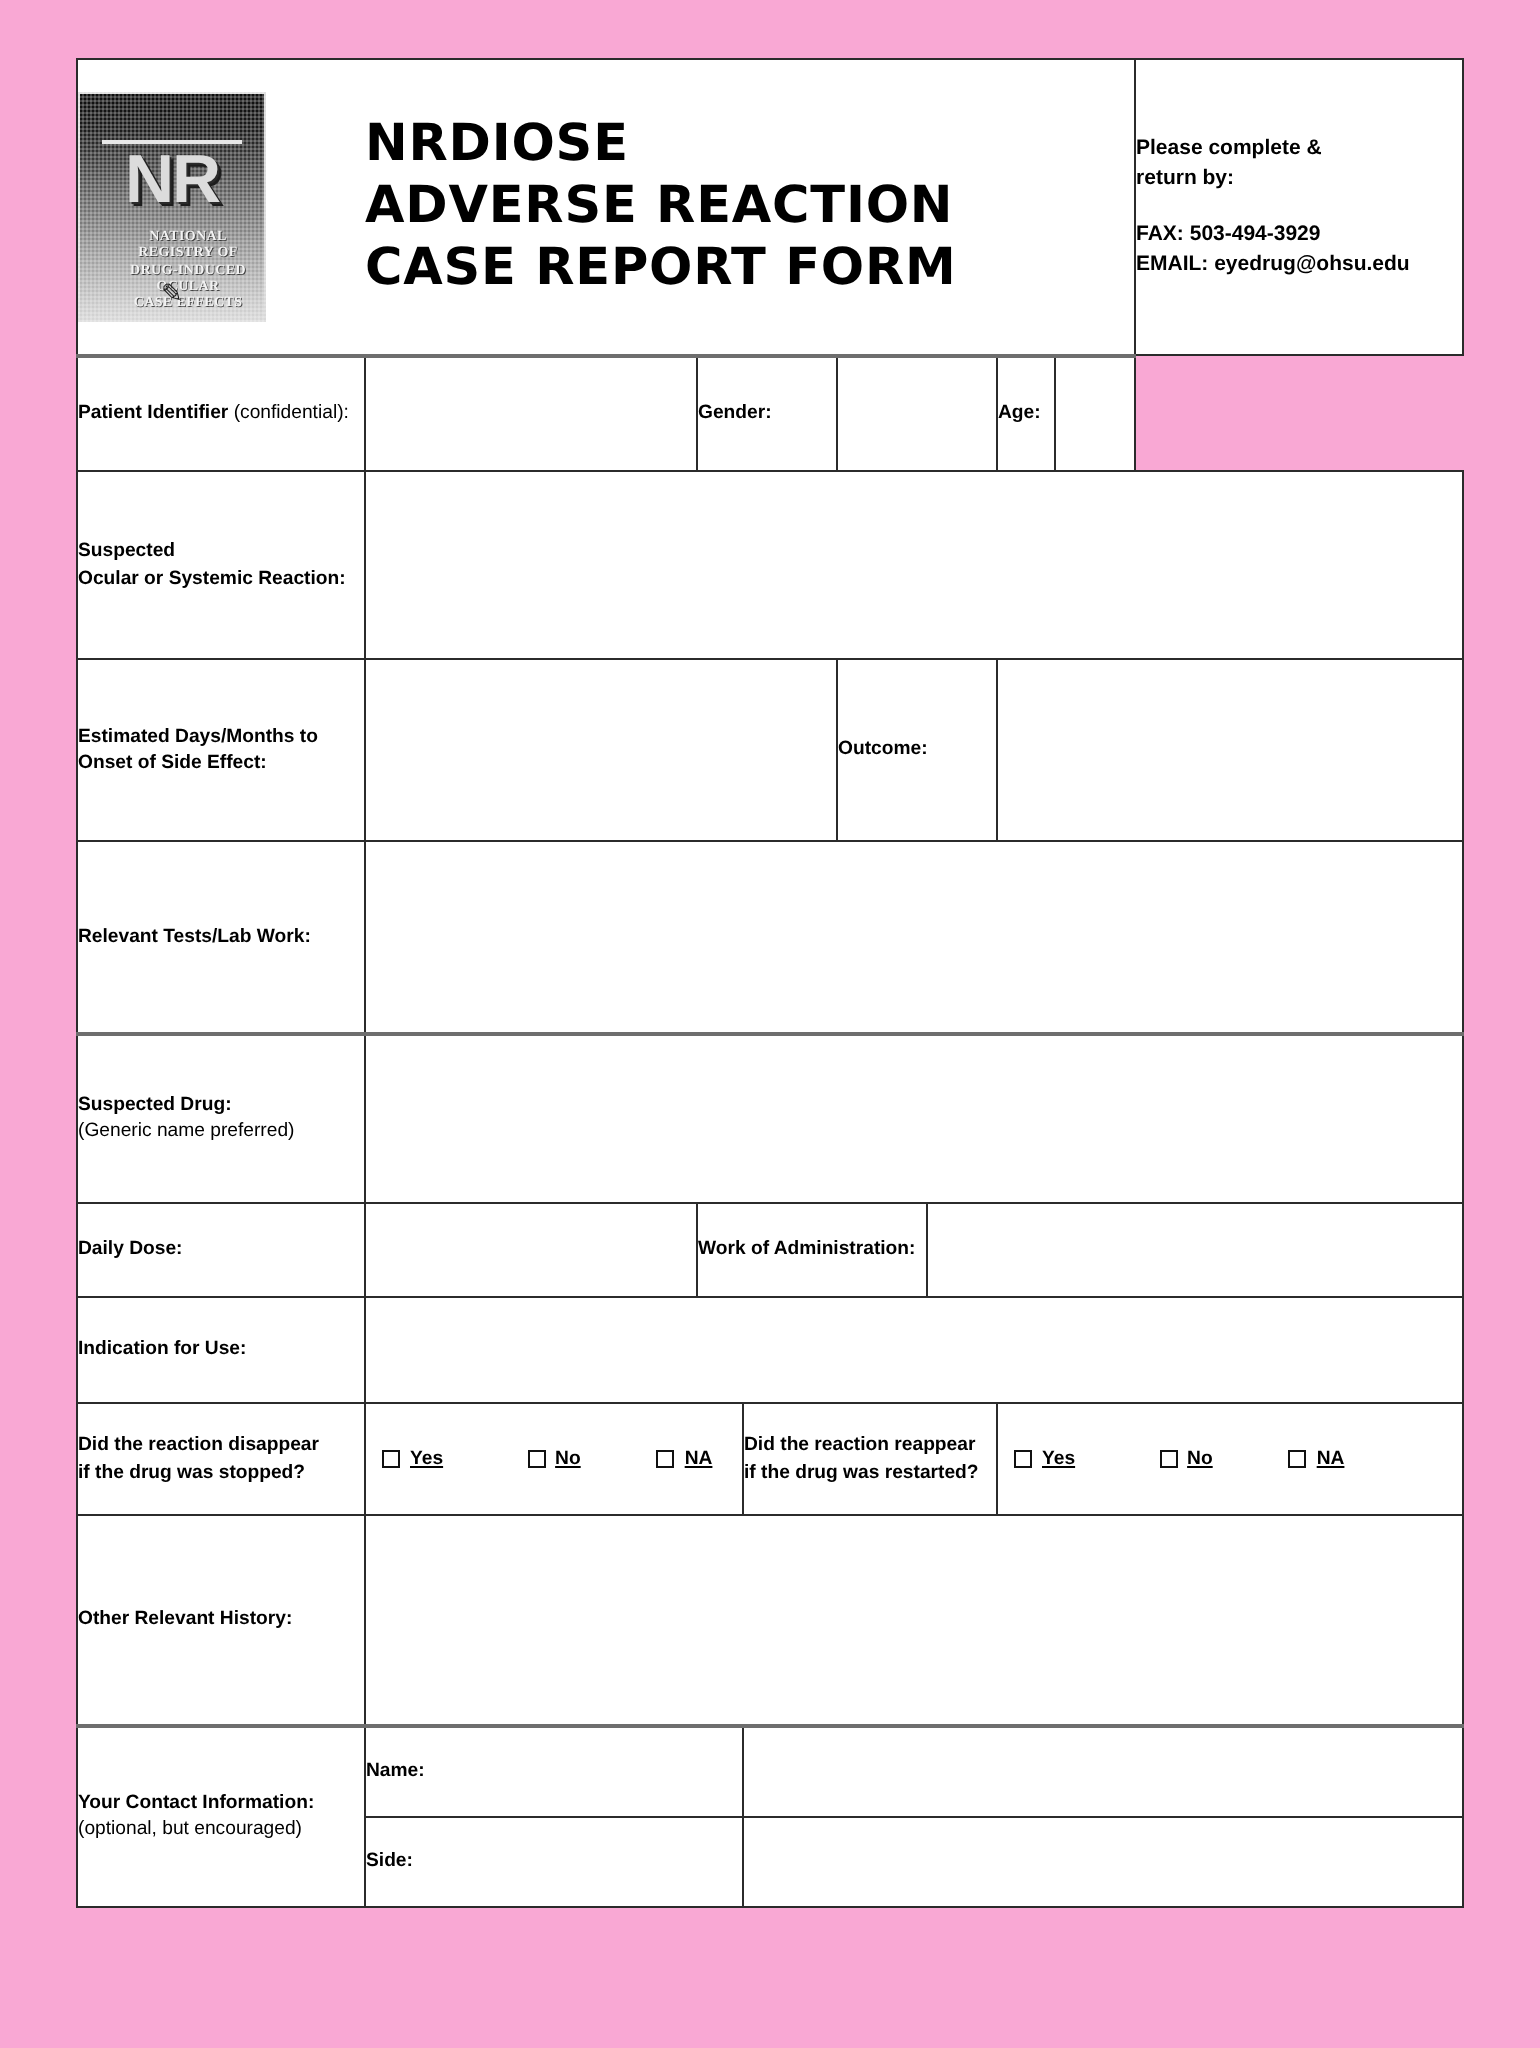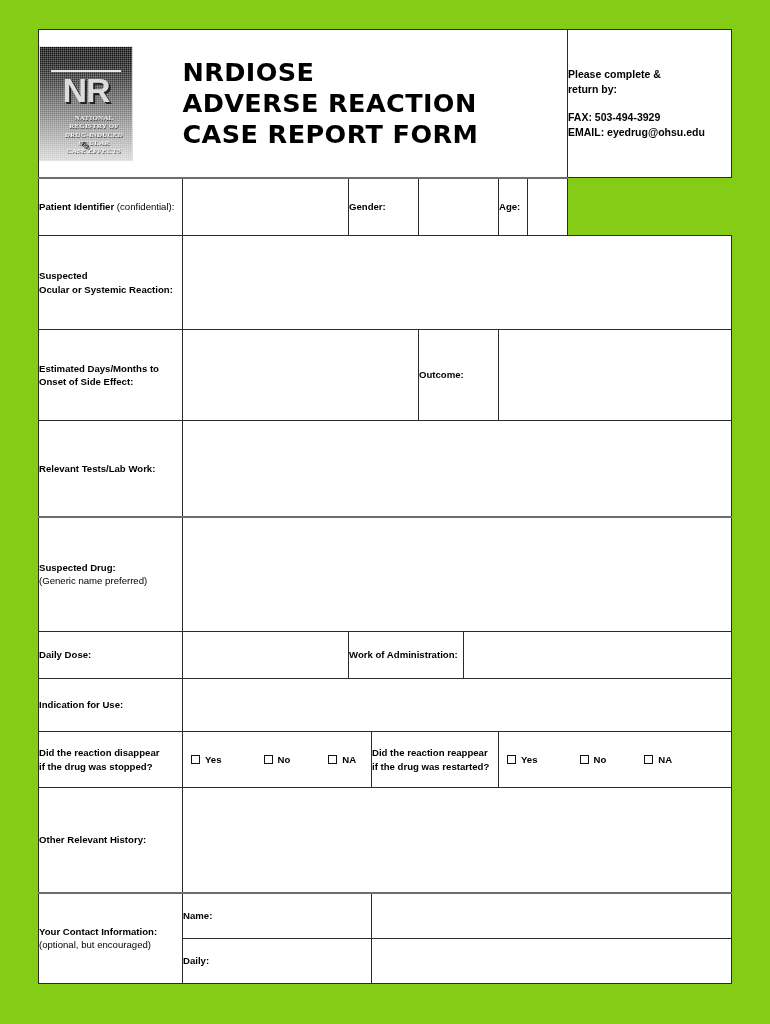--- a/index.html
+++ b/index.html
@@ -12,21 +12,21 @@
     height: 1024px;
     font-family: "Liberation Sans", sans-serif;
     color: #000000;
     -webkit-font-smoothing: none;
   }
 
   .page {
     position: relative;
     width: 770px;
     height: 1024px;
-    background: #84cc16;
+    background: #f9a8d4;
     box-sizing: border-box;
   }
 
   .form-table {
     position: absolute;
     left: 38px;
     top: 29px;
     width: 693px;
     border-collapse: collapse;
     table-layout: fixed;
@@ -160,20 +160,21 @@
   
   .dotted-left { border-left: 1px dotted #7a7a7a !important; }
 
   .thick-top > td { border-top: 2px solid #6e6e6e !important; }
 
   
   .cb-wrap {
     display: flex;
     align-items: flex-start;
     padding-left: 8px;
+    text-decoration: underline;
   }
   .cb-item {
     display: inline-flex;
     align-items: center;
     font-size: 9.6px;
     font-weight: bold;
     white-space: nowrap;
   }
   .cb-box {
     display: inline-block;
@@ -184,21 +185,21 @@
     background: #fff;
   }
   .cb-gap-1 { width: 42px; }
   .cb-gap-2 { width: 38px; }
 
   .h-row-head { height: 148px; }
   .h-r1 { height: 58px; }
   .h-r2 { height: 94px; }
   .h-r3 { height: 91px; }
   .h-r4 { height: 96px; }
-  .h-r5 { height: 115px; }
+  .h-r5 { height: 85px; }
   .h-r6 { height: 47px; }
   .h-r7 { height: 53px; }
   .h-r8 { height: 56px; }
   .h-r9 { height: 105px; padding-left: 11px; }
   .h-r10 { height: 46px; }
   .h-r11 { height: 45px; }
 </style>
 </head>
 <body>
 
@@ -363,20 +364,20 @@
     <tr class="h-r10 thick-top">
       <td class="lbl" rowspan="2">
         <div>Your Contact Information:</div>
         <div class="sub">(optional, but encouraged)</div>
       </td>
       <td class="lbl lbl-pad-mid" colspan="4">Name:</td>
       <td class="cell-pad" colspan="6"></td>
     </tr>
 
     <tr class="h-r11">
-      <td class="lbl lbl-pad-mid" colspan="4">Daily:</td>
+      <td class="lbl lbl-pad-mid" colspan="4">Side:</td>
       <td class="cell-pad" colspan="6"></td>
     </tr>
 
   </tbody>
     </table>
 
 </div>
 
 </body></html>

